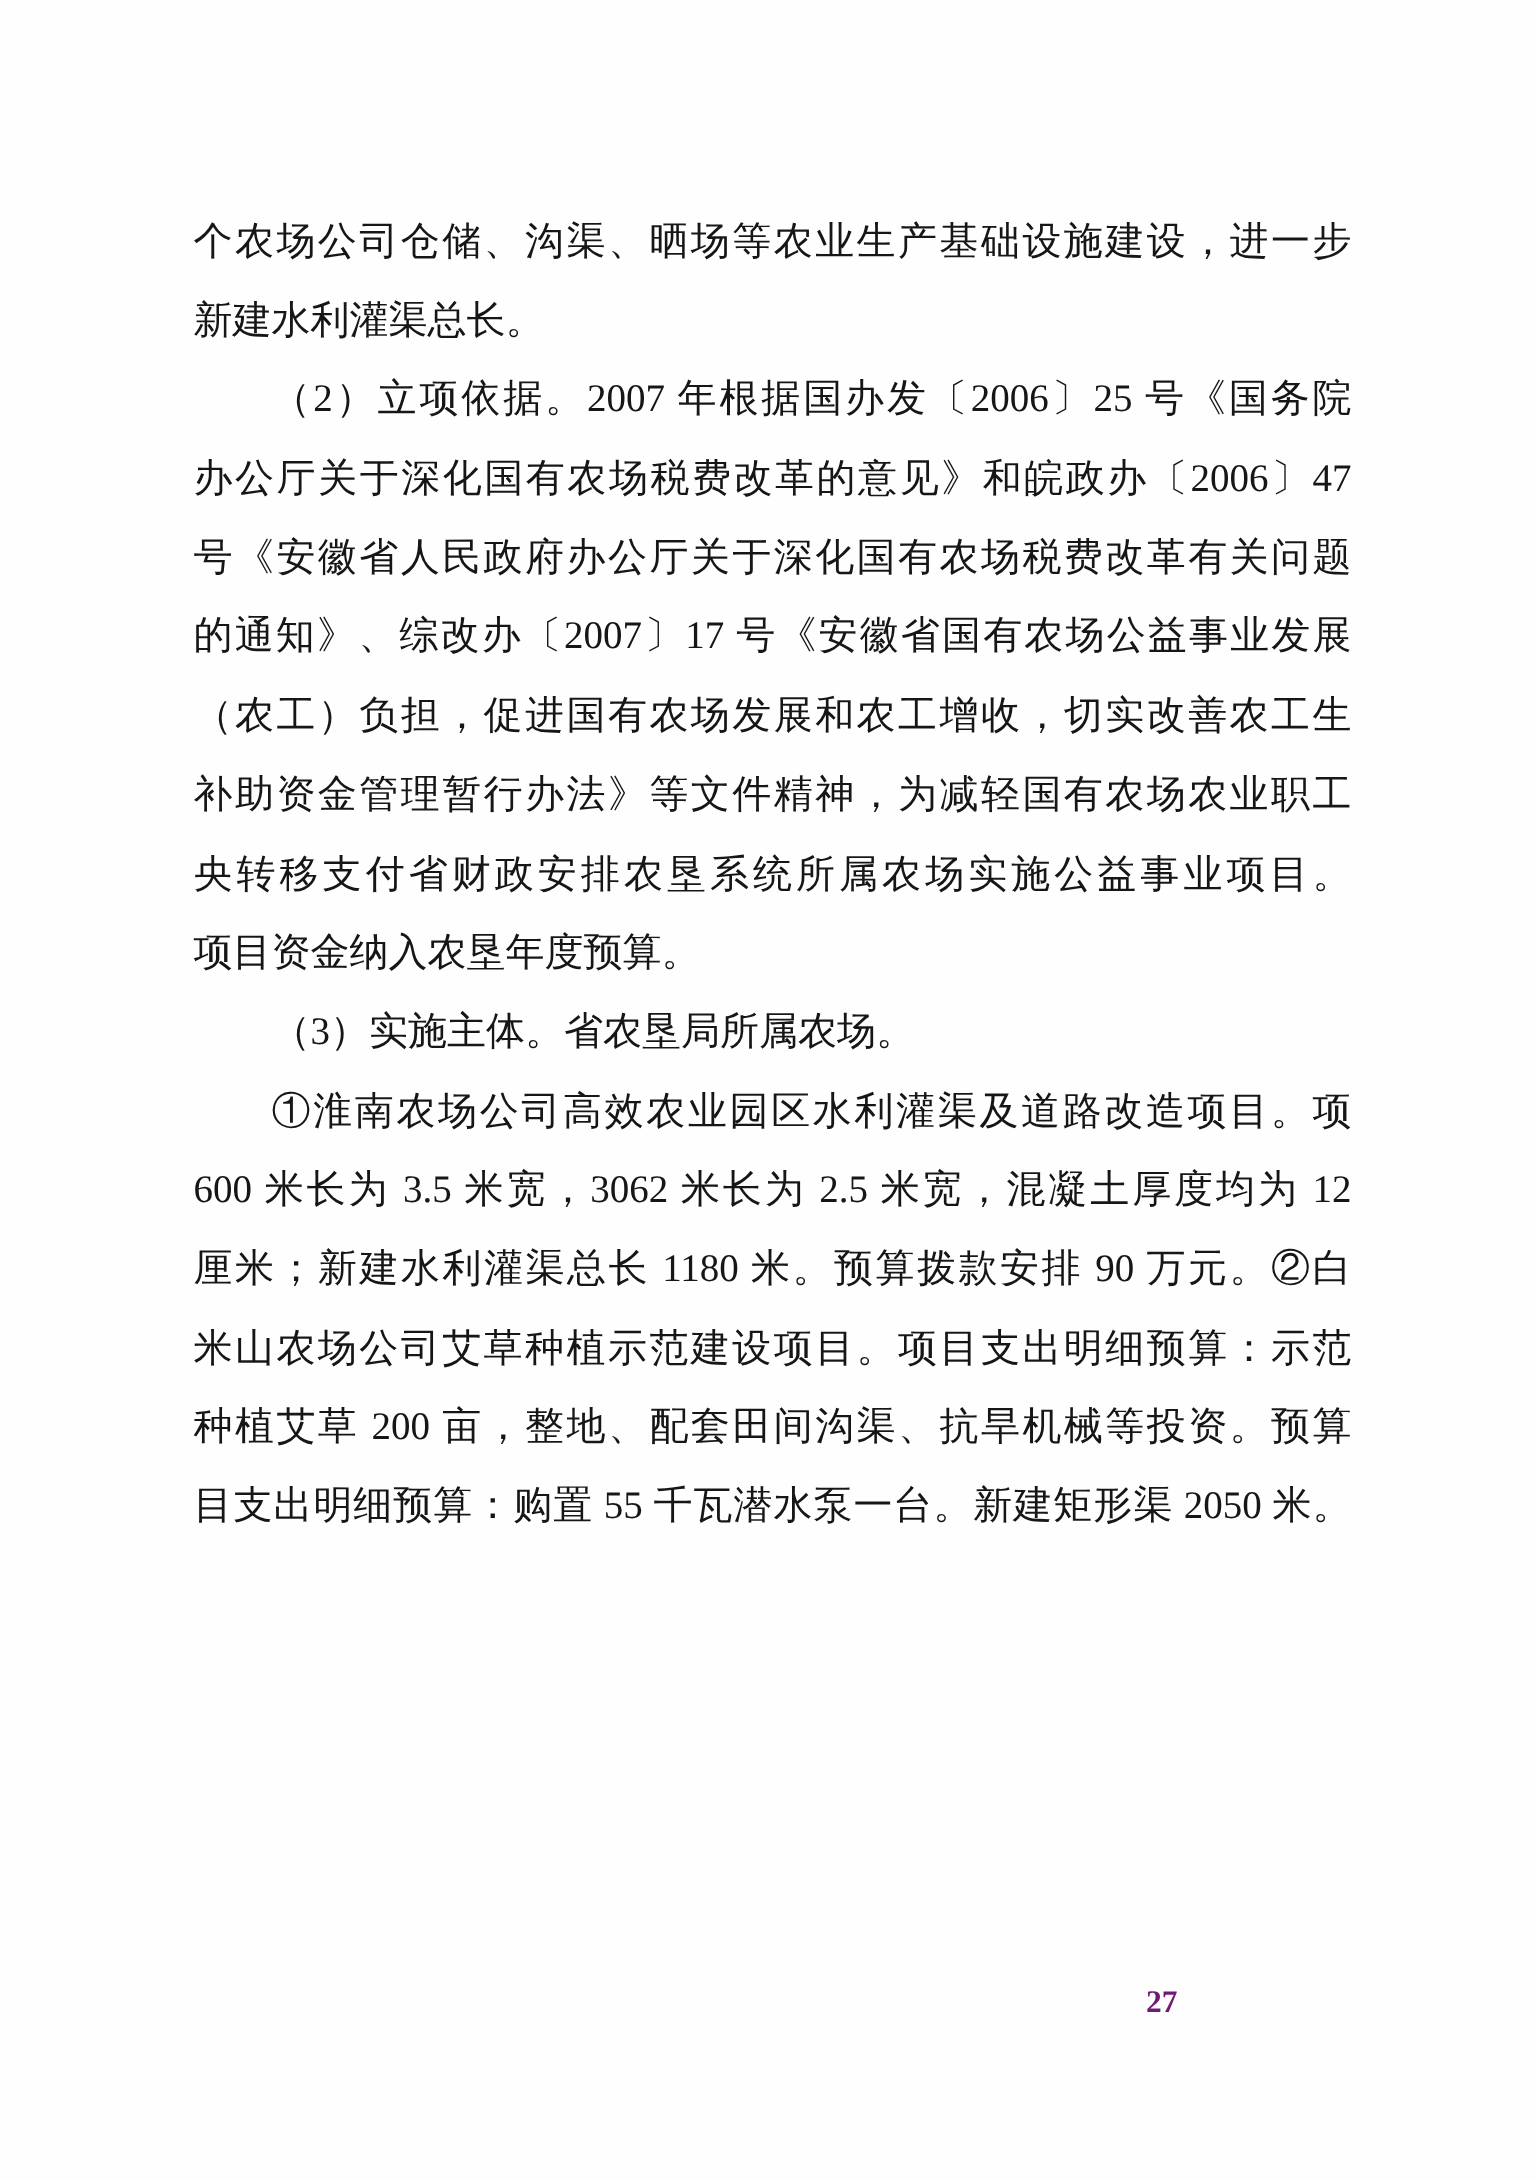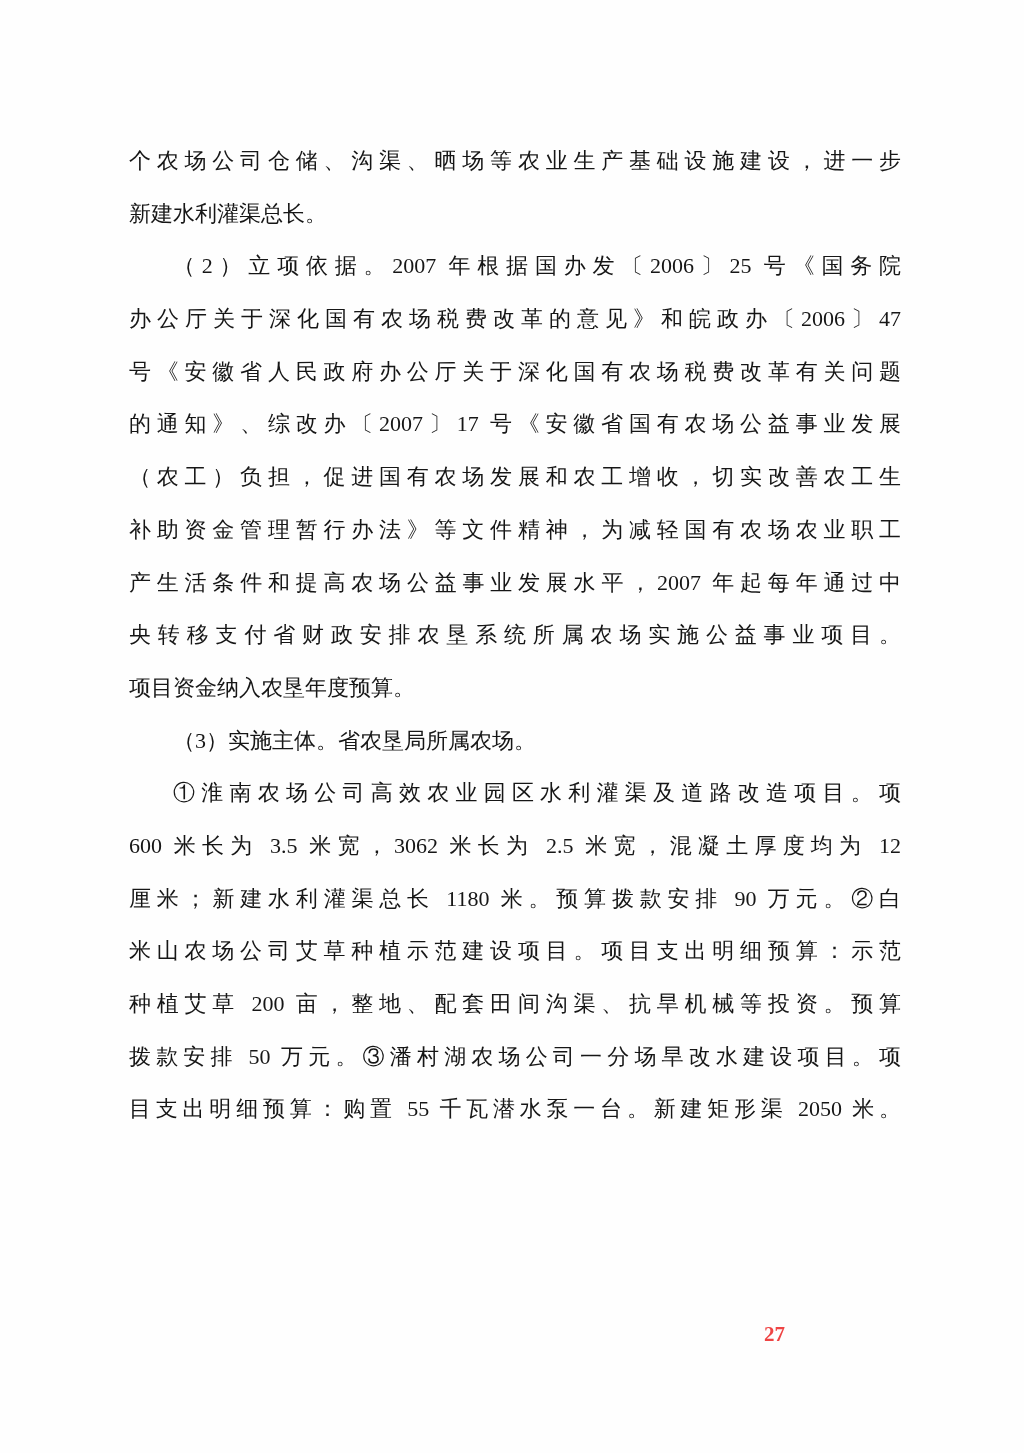--- a/index.html
+++ b/index.html
@@ -16,63 +16,61 @@
     font-family: "Liberation Serif", "DejaVu Serif", serif;
   }
   .text-block {
     position: absolute;
     left: 129px;
     top: 135px;
     width: 772px;
     color: #161616;
   }
   .line {
-    font-size: 22px;
+    font-size: 26px;
     height: 52.7px;
     line-height: 52.7px;
     white-space: nowrap;
     text-align: left;
   }
   .line.justify {
     white-space: normal;
     text-align: justify;
     text-align-last: justify;
   }
   .line.indent {
     text-indent: 2em;
   }
   .page-number {
     position: absolute;
     left: 764px;
     top: 1322px;
     font-size: 21px;
     font-weight: bold;
-    color: #ef4444;
+    color: #701a75;
     font-family: "Liberation Serif", "DejaVu Serif", serif;
   }
 </style>
 </head>
 <body>
 
 <div class="page">
   <div class="text-block">
       <div class="line justify">个农场公司仓储、沟渠、晒场等农业生产基础设施建设，进一步</div>
       <div class="line">新建水利灌渠总长。</div>
       <div class="line indent justify">（2）立项依据。2007 年根据国办发〔2006〕25 号《国务院</div>
       <div class="line justify">办公厅关于深化国有农场税费改革的意见》和皖政办〔2006〕47</div>
       <div class="line justify">号《安徽省人民政府办公厅关于深化国有农场税费改革有关问题</div>
       <div class="line justify">的通知》、综改办〔2007〕17 号《安徽省国有农场公益事业发展</div>
       <div class="line justify">（农工）负担，促进国有农场发展和农工增收，切实改善农工生</div>
       <div class="line justify">补助资金管理暂行办法》等文件精神，为减轻国有农场农业职工</div>
-      <div class="line justify">产生活条件和提高农场公益事业发展水平，2007 年起每年通过中</div>
       <div class="line justify">央转移支付省财政安排农垦系统所属农场实施公益事业项目。</div>
       <div class="line">项目资金纳入农垦年度预算。</div>
       <div class="line indent">（3）实施主体。省农垦局所属农场。</div>
       <div class="line indent justify">①淮南农场公司高效农业园区水利灌渠及道路改造项目。项</div>
       <div class="line justify">600 米长为 3.5 米宽，3062 米长为 2.5 米宽，混凝土厚度均为 12</div>
       <div class="line justify">厘米；新建水利灌渠总长 1180 米。预算拨款安排 90 万元。②白</div>
       <div class="line justify">米山农场公司艾草种植示范建设项目。项目支出明细预算：示范</div>
       <div class="line justify">种植艾草 200 亩，整地、配套田间沟渠、抗旱机械等投资。预算</div>
-      <div class="line justify">拨款安排 50 万元。③潘村湖农场公司一分场旱改水建设项目。项</div>
       <div class="line justify">目支出明细预算：购置 55 千瓦潜水泵一台。新建矩形渠 2050 米。</div>
     </div>
   <div class="page-number">27</div>
 </div>
 
 </body></html>

